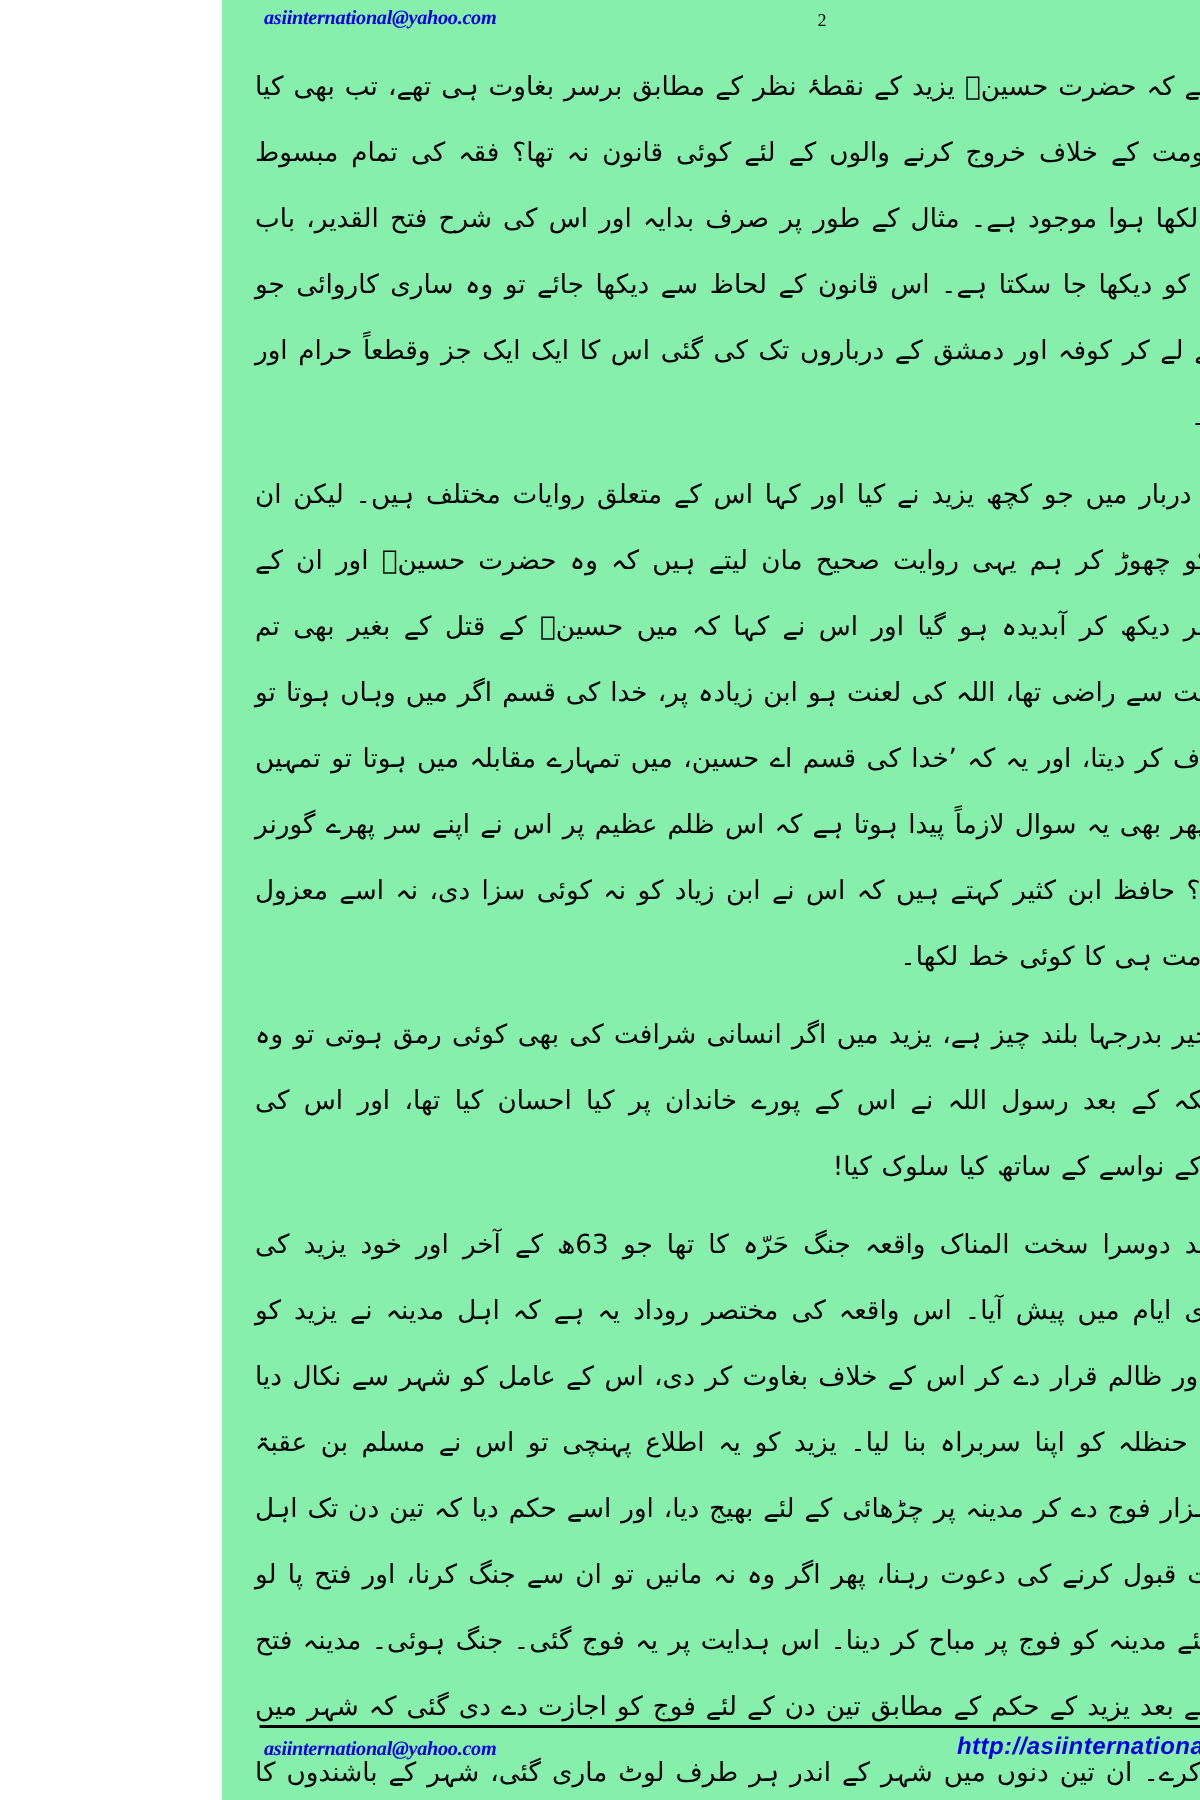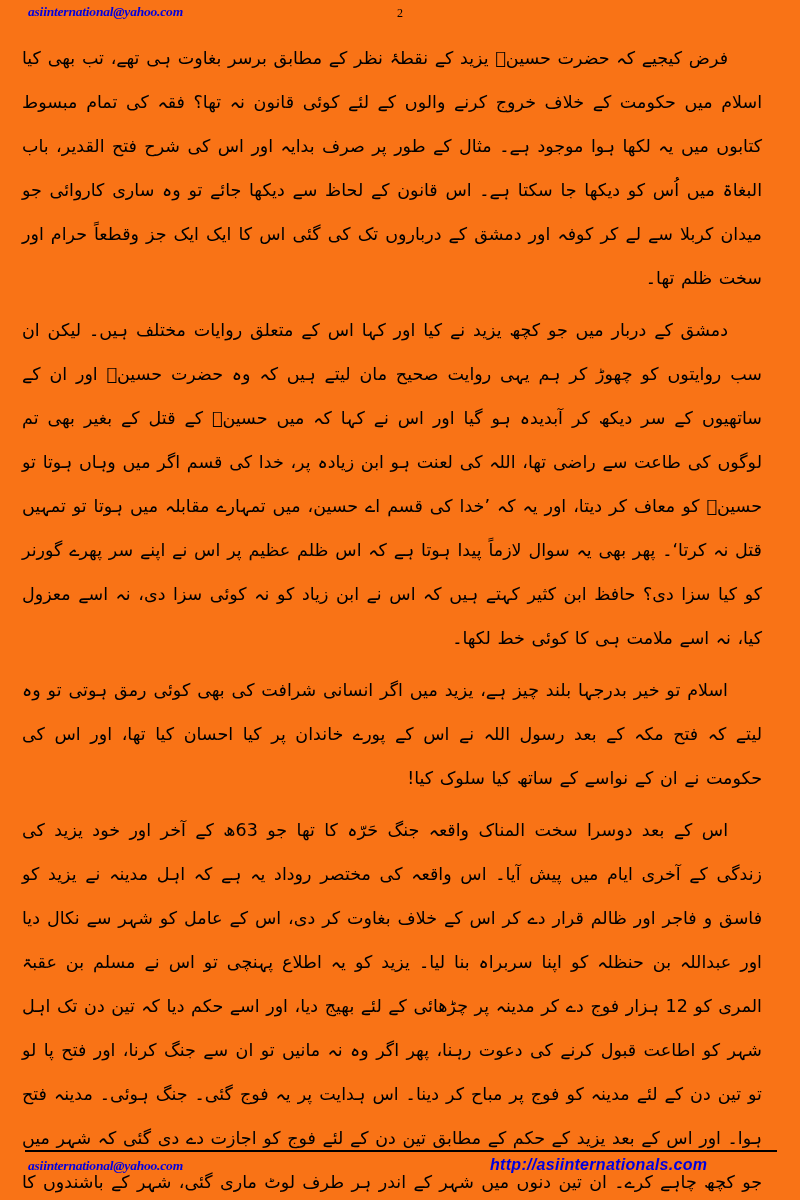--- a/index.html
+++ b/index.html
@@ -4,23 +4,23 @@
 <title>Urdu Document Page 2</title>
 <style>
   html, body {
     margin: 0;
     padding: 0;
     background: #ffffff;
   }
 
   .page {
     position: relative;
-    width: 800px;
+    width: 652px;
     height: 1200px;
-    background: #f97316;
+    background: #86efac;
     overflow: hidden;
     box-sizing: border-box;
     font-family: "Liberation Serif", "DejaVu Serif", serif;
   }
 
   
   .page-header {
     position: absolute;
     top: 0;
     left: 0;

